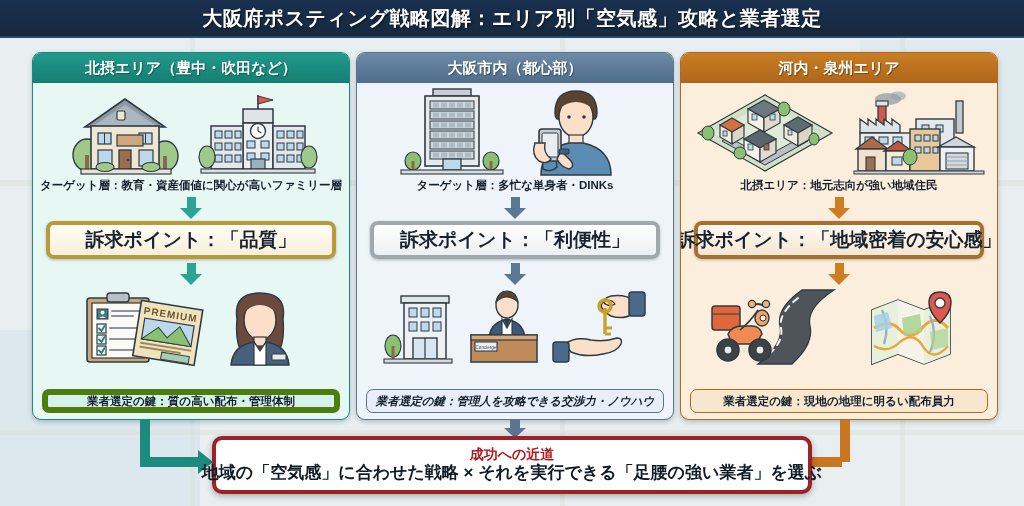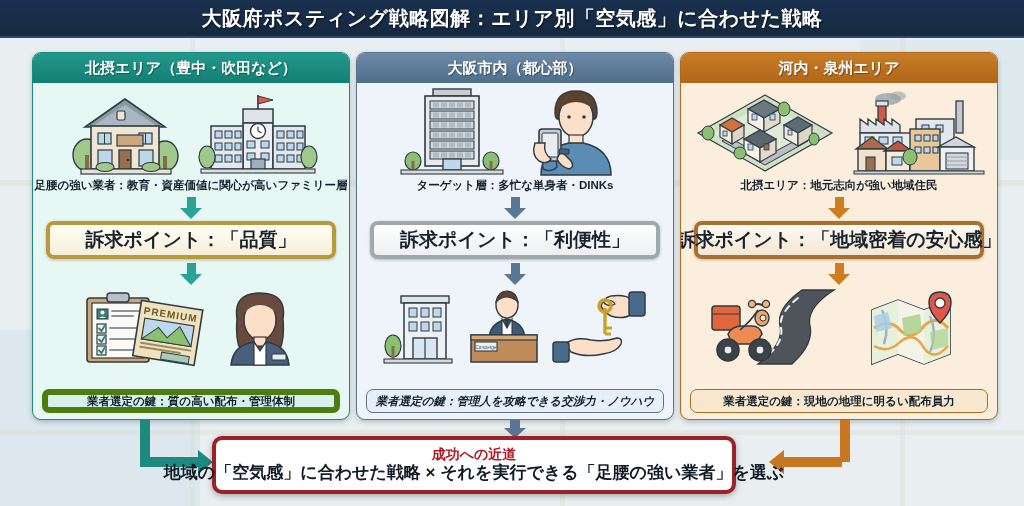--- a/index.html
+++ b/index.html
@@ -76,21 +76,21 @@
   
   .keystrip { width:298px; height:24px; border-radius:7px;
               display:flex; align-items:center; justify-content:center;
               font-size:11.5px; font-weight:bold; color:#12202c; white-space:nowrap;
               margin-top:auto; }
   #col1 .keystrip { background:#d6f1ec; border:6px solid #4d7c0f; }
   #col2 .keystrip { background:#e7eef7; border:1px solid #5b7591;font-style:italic; }
   #col3 .keystrip { background:#f8e7cf; border:1px solid #b06a1e; }
 
   
-  .conclusion { position:absolute; left:212px; top:436px; width:524px; height:58px;
+  .conclusion { position:absolute; left:212px; top:436px; width:600px; height:58px;
                 background:#ffffff; border:4px solid #9b2226; border-radius:10px;
                 display:flex; flex-direction:column; align-items:center;
                 justify-content:center; box-shadow:0 2px 6px rgba(0,0,0,.3); }
   .conclusion .c-title { font-size:14px; font-weight:bold; color:#b01a20; line-height:1.1; }
   .conclusion .c-sub { font-size:17px; font-weight:bold; color:#101b26;
                        white-space:nowrap; line-height:1.25; }
 
   
   .lpath { position:absolute; }
   .lpath .vseg { position:absolute; width:10px; }
@@ -111,21 +111,21 @@
     <div class="green" style="left:60px;top:60px;width:140px;height:90px;opacity:.5"></div>
     <div class="green" style="left:760px;top:300px;width:180px;height:120px;opacity:.45"></div>
     <div class="road" style="left:0;top:180px;width:1024px;height:6px;opacity:.45"></div>
     <div class="road" style="left:0;top:430px;width:1024px;height:5px;opacity:.4"></div>
     <div class="road" style="left:190px;top:38px;width:5px;height:468px;opacity:.4"></div>
     <div class="road" style="left:560px;top:38px;width:5px;height:468px;opacity:.35"></div>
     <div class="road" style="left:900px;top:38px;width:5px;height:468px;opacity:.35"></div>
   </div>
 
   <div class="header">
-    <h1>大阪府ポスティング戦略図解：エリア別「空気感」に合わせた戦略</h1>
+    <h1>大阪府ポスティング戦略図解：エリア別「空気感」攻略と業者選定</h1>
   </div>
 
   <div class="col" id="col1">
     <div class="col-head">北摂エリア（豊中・吹田など）</div>
     <div class="col-body">
 
       <div class="art">
 
         <svg width="120" height="82" viewBox="0 0 120 82">
           <ellipse cx="22" cy="62" rx="14" ry="16" fill="#9ec98a" stroke="#2f3b42" stroke-width="1.4"></ellipse>
@@ -184,21 +184,21 @@
             <rect x="48" y="60" width="8" height="7"></rect>
               <rect x="62" y="60" width="8" height="7"></rect>
           </g>
           <rect x="52" y="66" width="14" height="10" fill="#9fb0bd" stroke="#2f3b42" stroke-width="1.2"></rect>
           <ellipse cx="8" cy="64" rx="8" ry="11" fill="#9ec98a" stroke="#2f3b42" stroke-width="1.2"></ellipse>
           <ellipse cx="110" cy="64" rx="8" ry="11" fill="#9ec98a" stroke="#2f3b42" stroke-width="1.2"></ellipse>
           <rect x="2" y="76" width="114" height="4" fill="#dcdfe2" stroke="#2f3b42" stroke-width="1.1"></rect>
         </svg>
       </div>
 
-      <div class="caption">足腰の強い業者：教育・資産価値に関心が高いファミリー層</div>
+      <div class="caption">ターゲット層：教育・資産価値に関心が高いファミリー層</div>
 
       <div class="varrow" style="margin-top:4px">
         <div class="stem"></div>
           <div class="tip"></div>
       </div>
 
       <div class="pill" style="margin-top:2px">訴求ポイント：「品質」</div>
 
       <div class="varrow" style="margin-top:4px">
         <div class="stem"></div>

